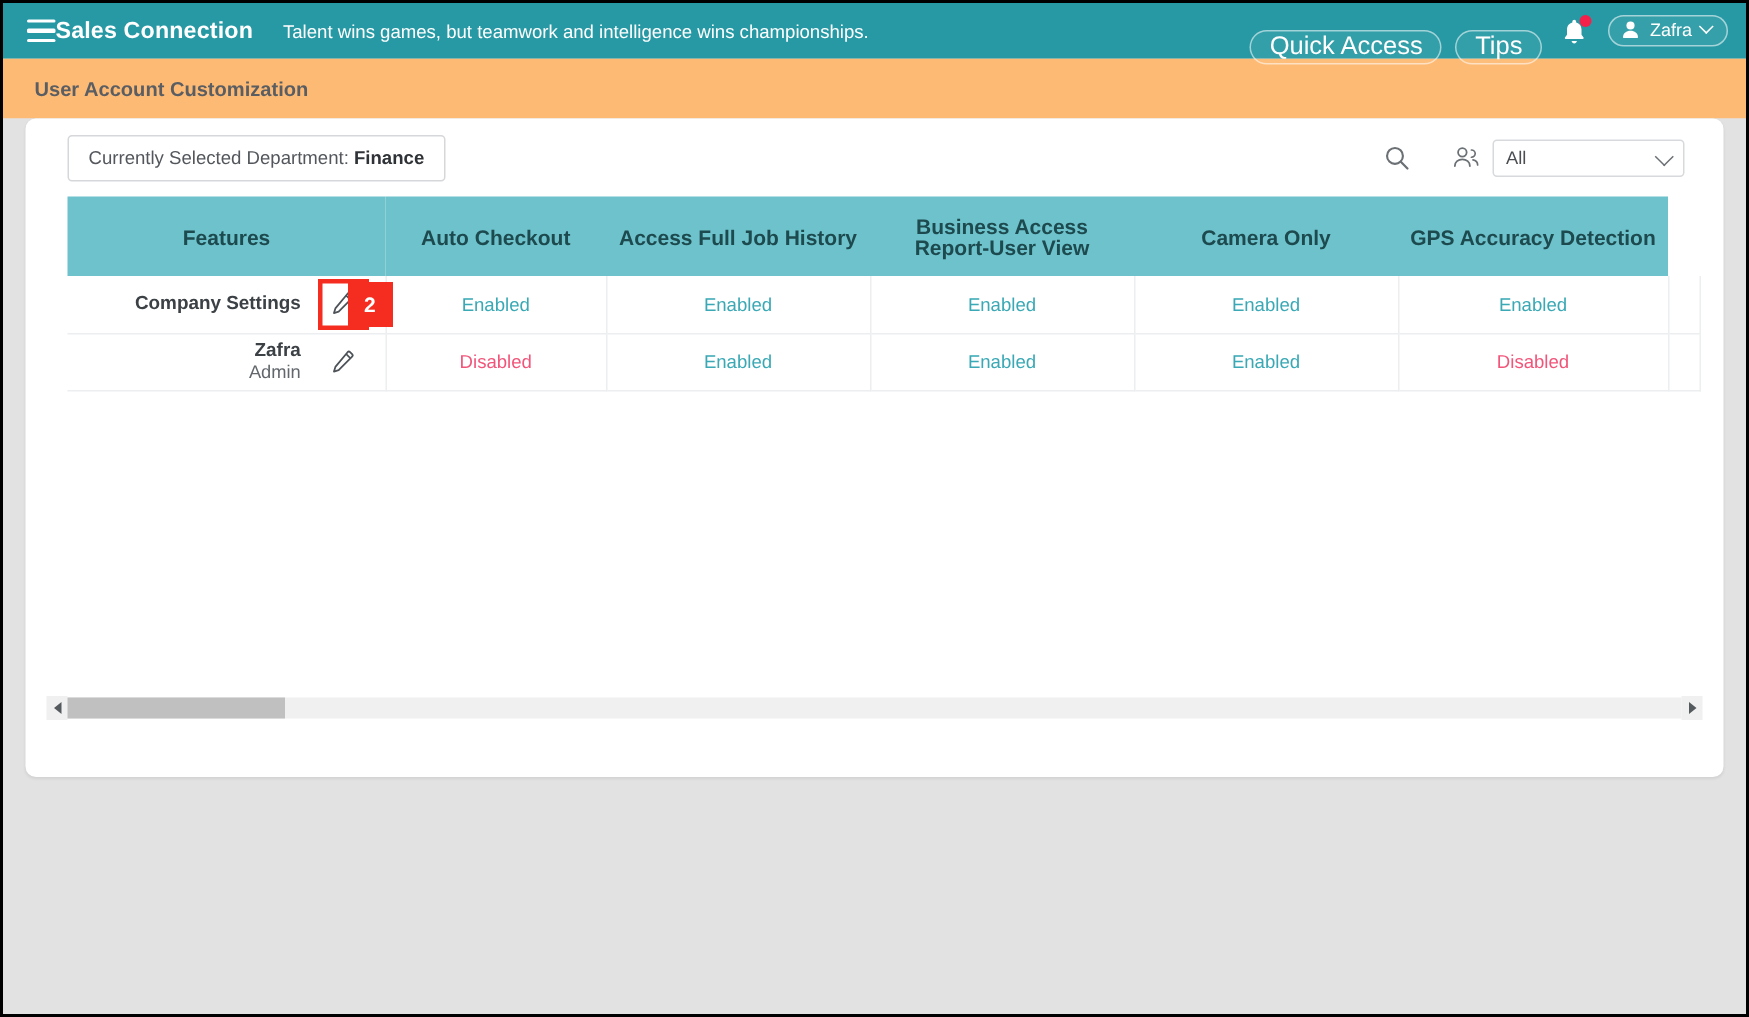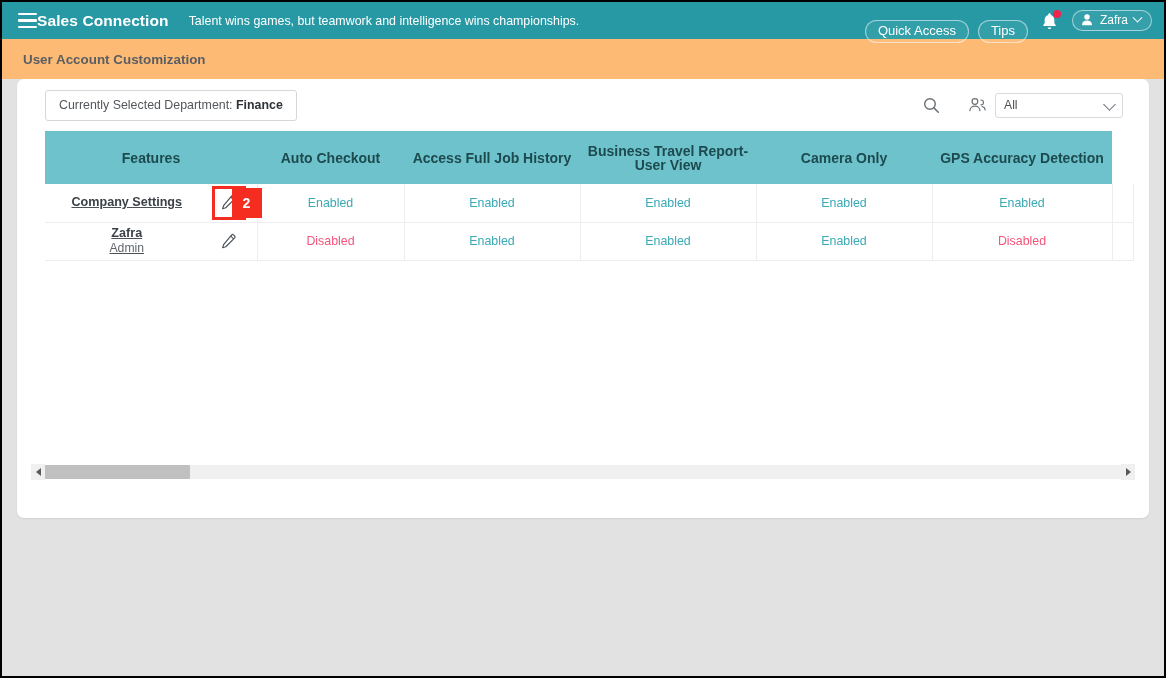--- a/index.html
+++ b/index.html
@@ -50,21 +50,21 @@
   .topbar-right {
     margin-left: auto;
     display: flex;
     align-items: center;
     gap: 9px;
   }
   .pill {
     border: 1px solid rgba(255,255,255,0.55);
     border-radius: 13px;
     padding: 3px 12px 4px;
-    font-size: 13px;
+    font-size: 17px;
     color: #ffffff;
     background: rgba(255,255,255,0.06);
     white-space: nowrap;
     cursor: pointer;
     line-height: 14px;
     margin-top: 22px;
   }
   .bell-wrap {
     position: relative;
     width: 22px; height: 24px;
@@ -223,24 +223,23 @@
   table.grid tbody td {
     border-bottom: 1px solid #eceef0;
     border-right: 1px solid #eceef0;
     height: 38px;
     font-size: 12.4px;
     text-align: center;
     vertical-align: middle;
     color: #4b5156;
   }
   table.grid tbody td.name-cell {
-    text-align: center;
+    text-align: right;
     padding-left: 8px;
     position: relative;
-    text-decoration: underline;
   }
   .name-inner {
     display: flex;
     align-items: center;
     width: 100%;
   }
   .name-texts { flex: 1 1 auto; }
   .name-primary {
     font-size: 12.6px;
     font-weight: bold;
@@ -414,21 +413,21 @@
             <col style="width:176px">
             <col style="width:176px">
             <col style="width:180px">
             <col style="width:21px">
           </colgroup>
           <thead>
             <tr>
               <th class="col-feature">Features</th>
               <th>Auto Checkout</th>
               <th>Access Full Job History</th>
-              <th>Business Travel Report-User View</th>
+              <th>Business Access Report-User View</th>
               <th>Camera Only</th>
               <th>GPS Accuracy Detection</th>
               <th class="col-tail"></th>
             </tr>
           </thead>
           <tbody>
 
             <tr>
               <td class="name-cell">
                 <div class="name-inner">

